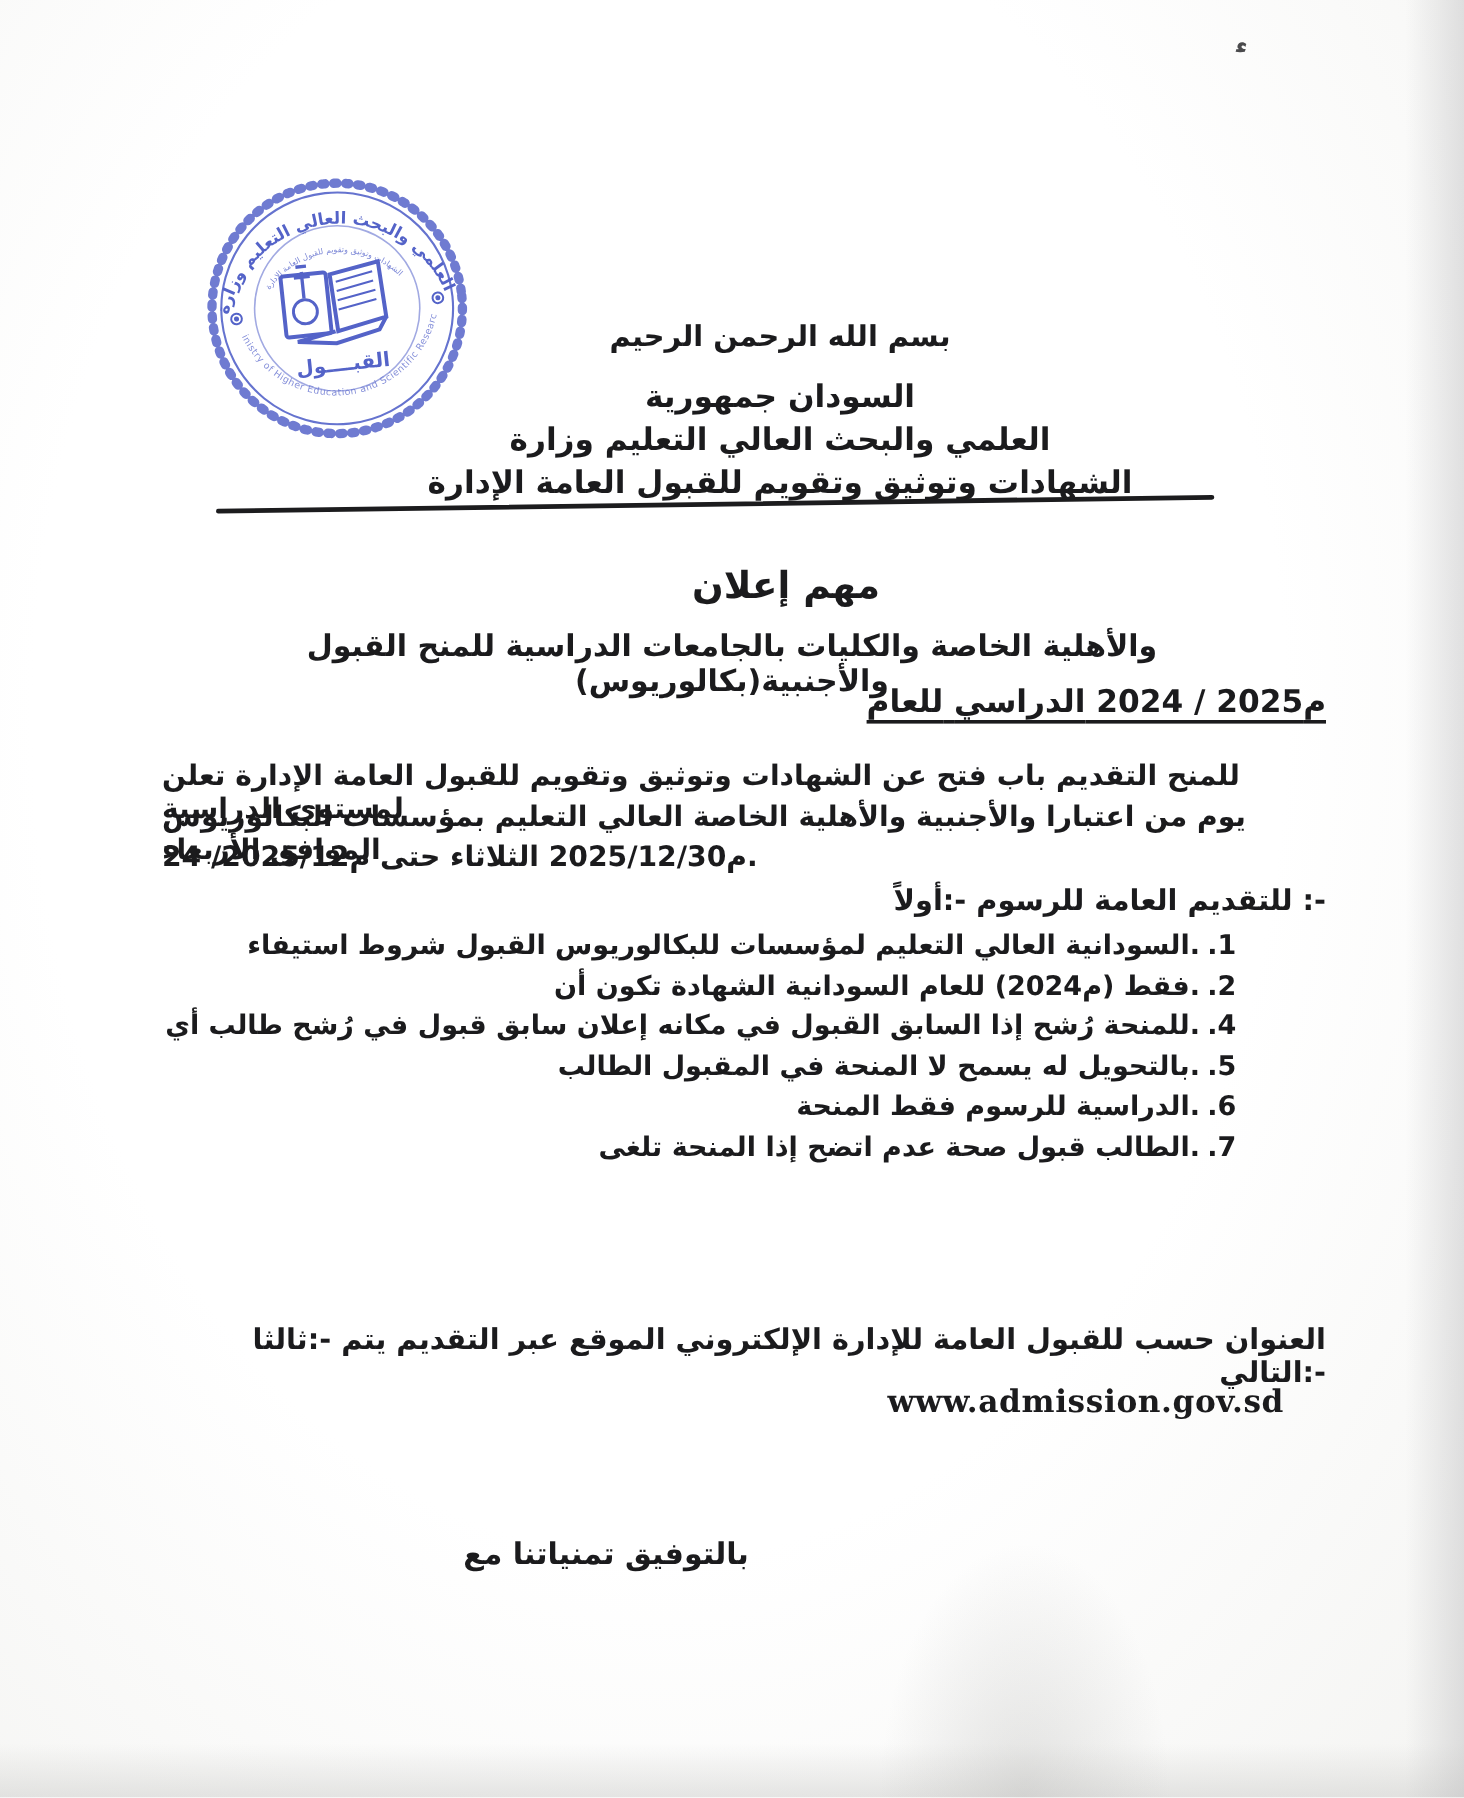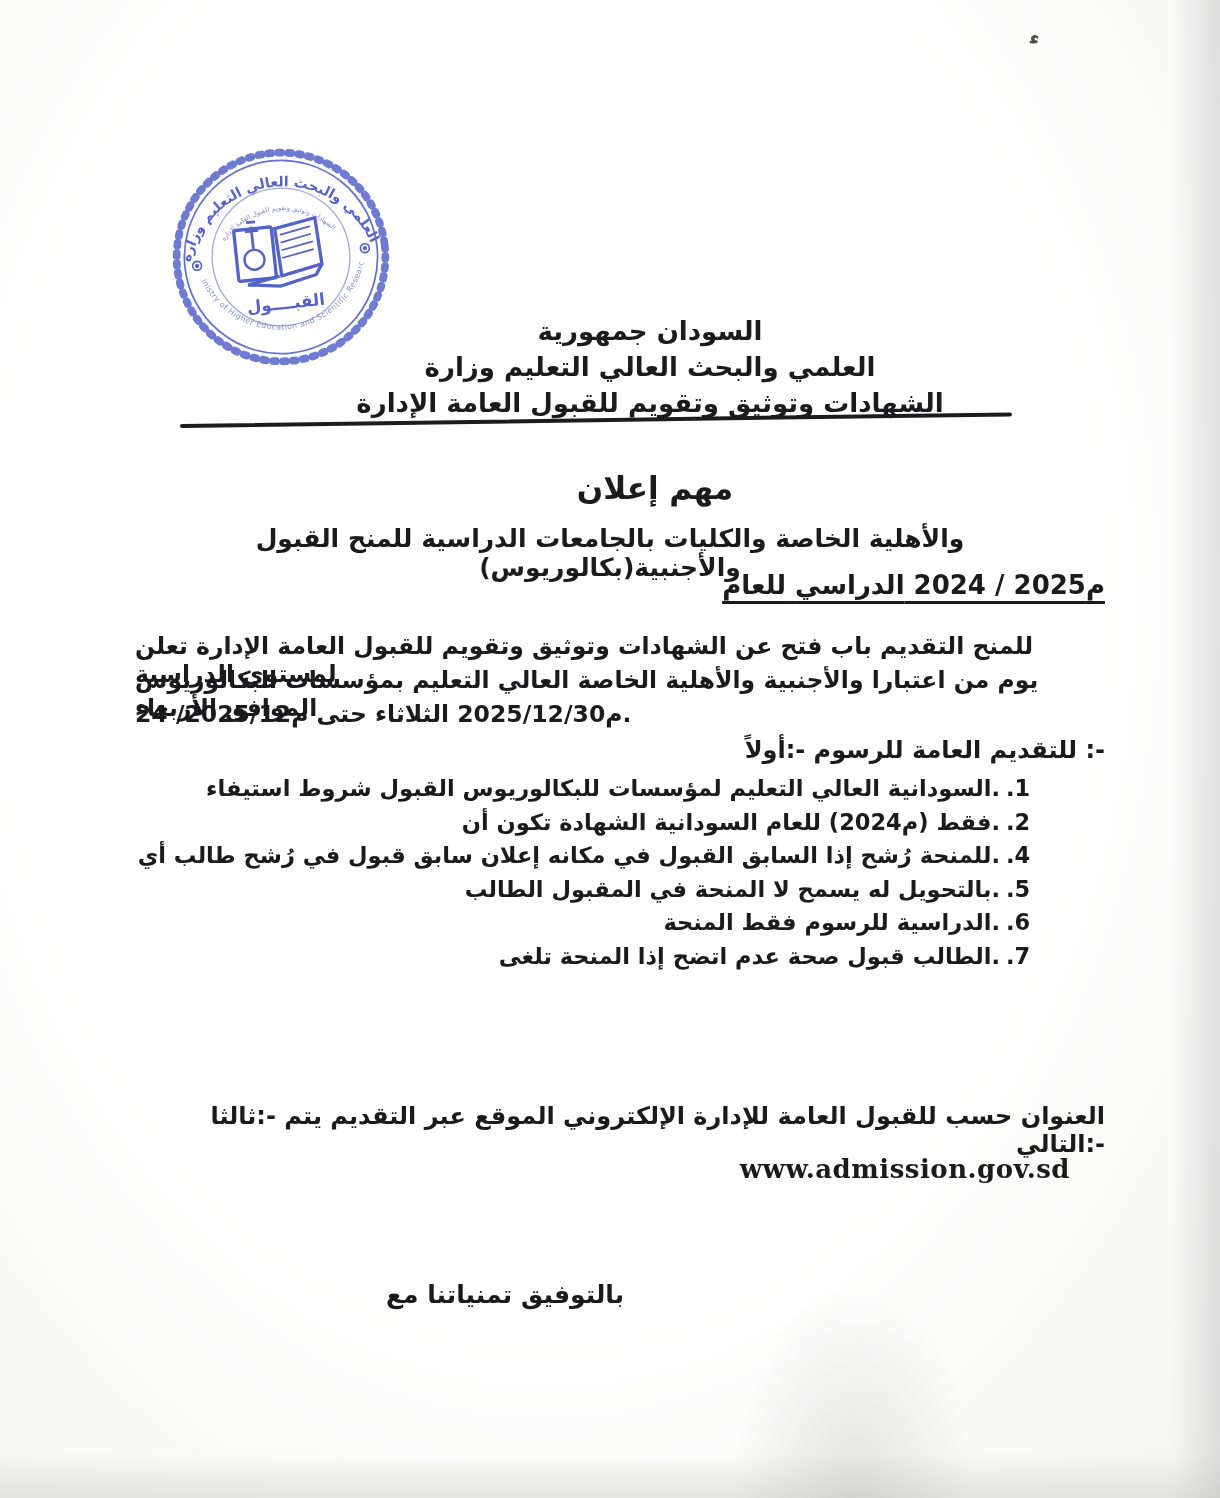--- a/index.html
+++ b/index.html
@@ -78,20 +78,21 @@
       <path d="M 76,70 L 76,90 M 70,74 L 82,74 M 72,66 L 80,66" stroke-width="2.5"></path>
     </g>
     <text x="100" y="147" font-size="15" font-weight="bold" fill="#4656c4" text-anchor="middle">القبــــول</text>
     <text font-size="7" fill="#5a68cc" opacity=".8" letter-spacing=".4">
       <textPath href="#arcBottom" startOffset="50%" text-anchor="middle">Ministry of Higher Education and Scientific Research</textPath>
     </text>
   </svg>
 
   <div class="abs penmark">ء</div>
 
+  <div class="abs hdr bismillah">بسم الله الرحمن الرحيم</div>
   <div class="abs hdr country">جمهورية ‎السودان</div>
   <div class="abs hdr ministry">وزارة ‎التعليم ‎العالي ‎والبحث ‎العلمي</div>
   <div class="abs hdr department">الإدارة ‎العامة ‎للقبول ‎وتقويم ‎وتوثيق ‎الشهادات</div>
   <div class="abs divider"></div>
 
   <div class="abs heading">إعلان ‎مهم</div>
   <div class="abs title1">القبول ‎للمنح ‎الدراسية ‎بالجامعات ‎والكليات ‎الخاصة ‎والأهلية ‎والأجنبية(بكالوريوس)</div>
   <div class="abs title2"><span>للعام ‎الدراسي ‎2024 ‎/ ‎2025م</span></div>
 
   <div class="abs para p1">تعلن ‎الإدارة ‎العامة ‎للقبول ‎وتقويم ‎وتوثيق ‎الشهادات ‎عن ‎فتح ‎باب ‎التقديم ‎للمنح ‎الدراسية ‎لمستوى</div>

